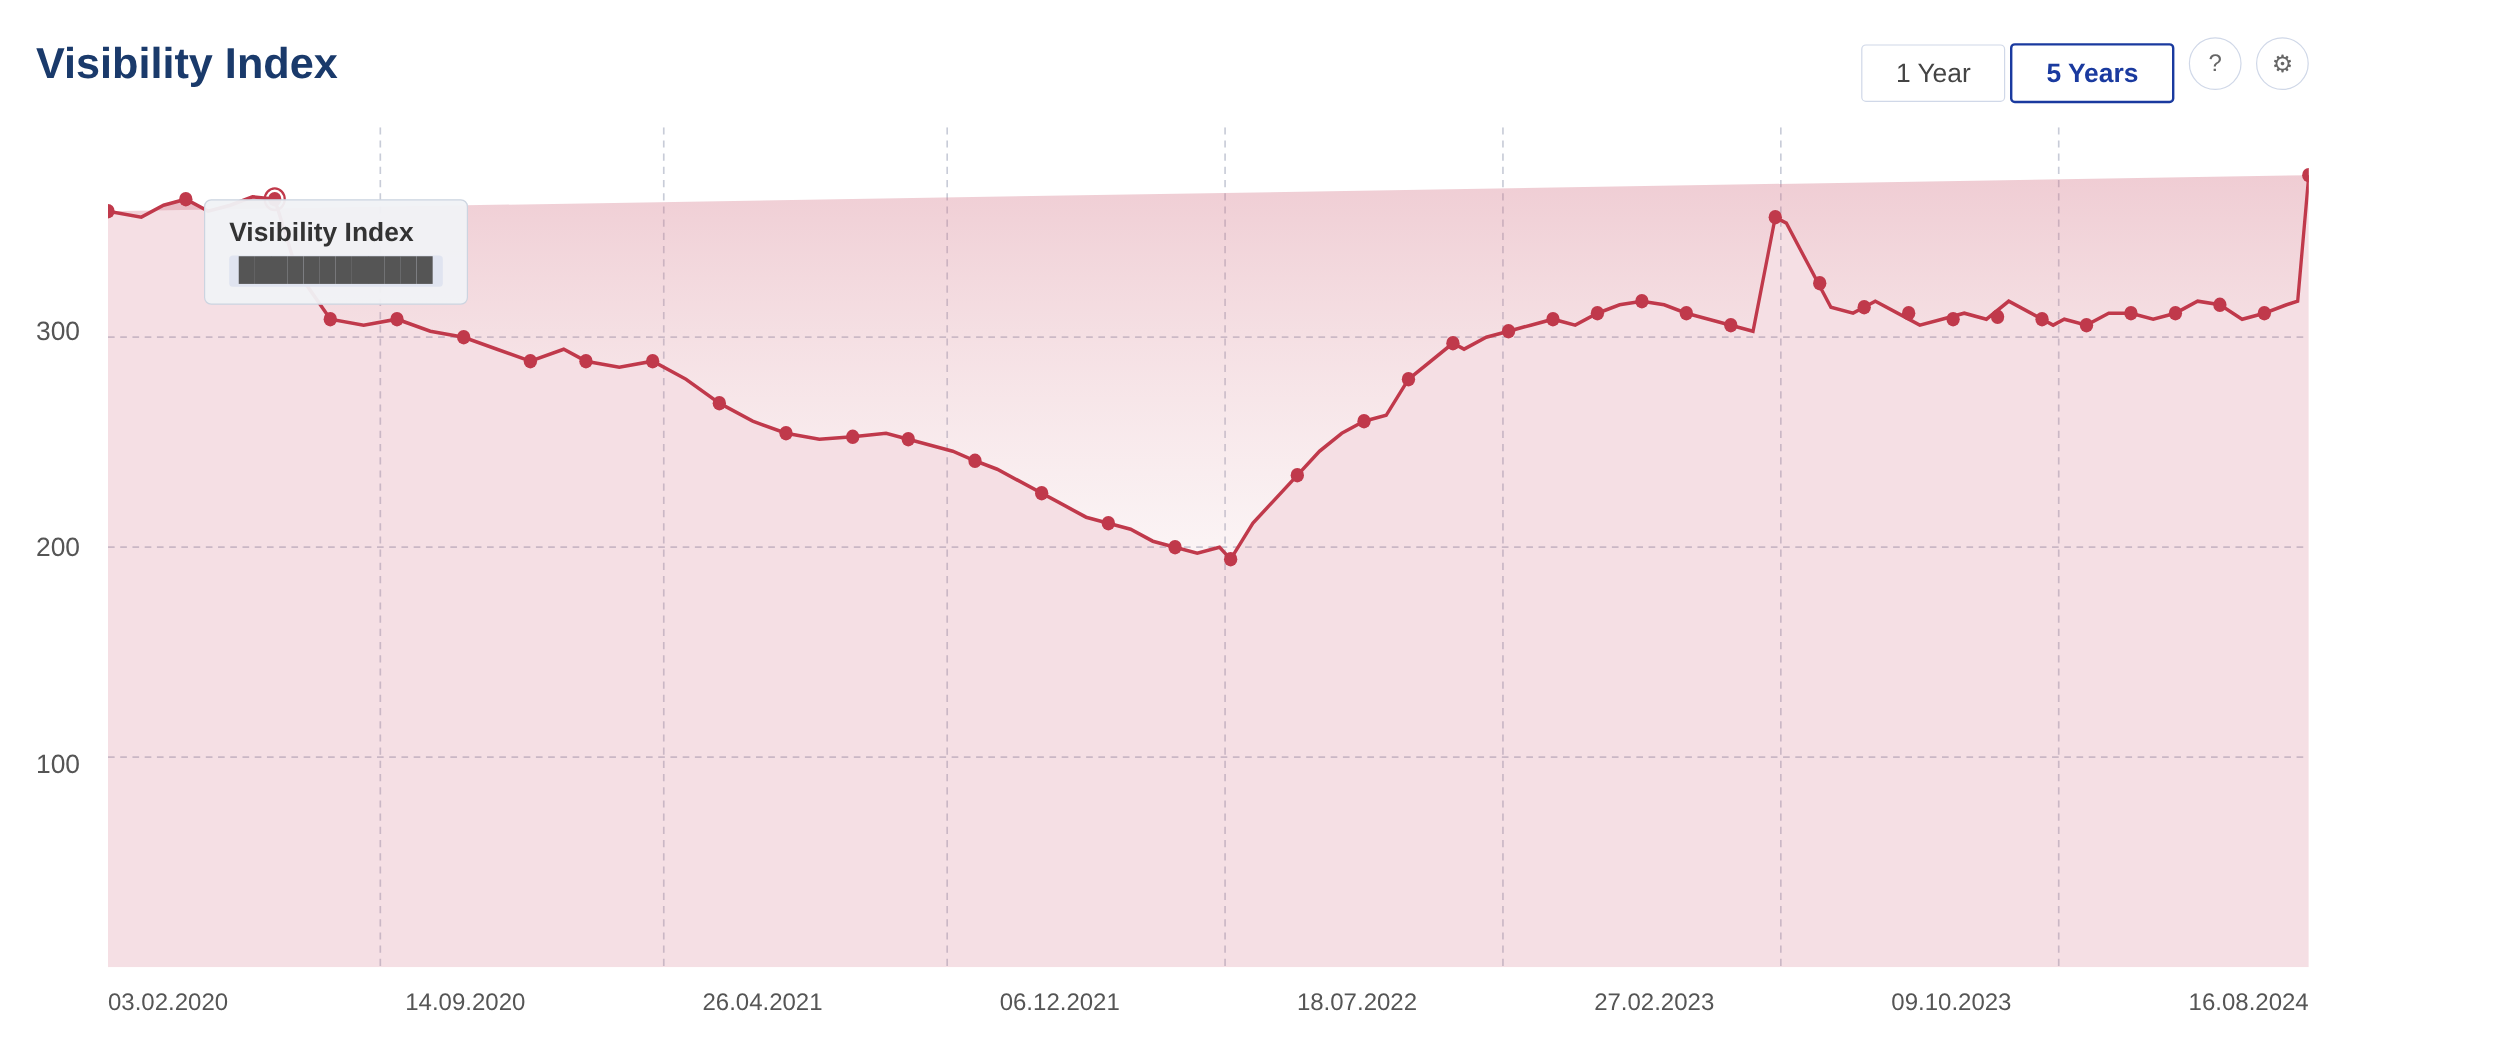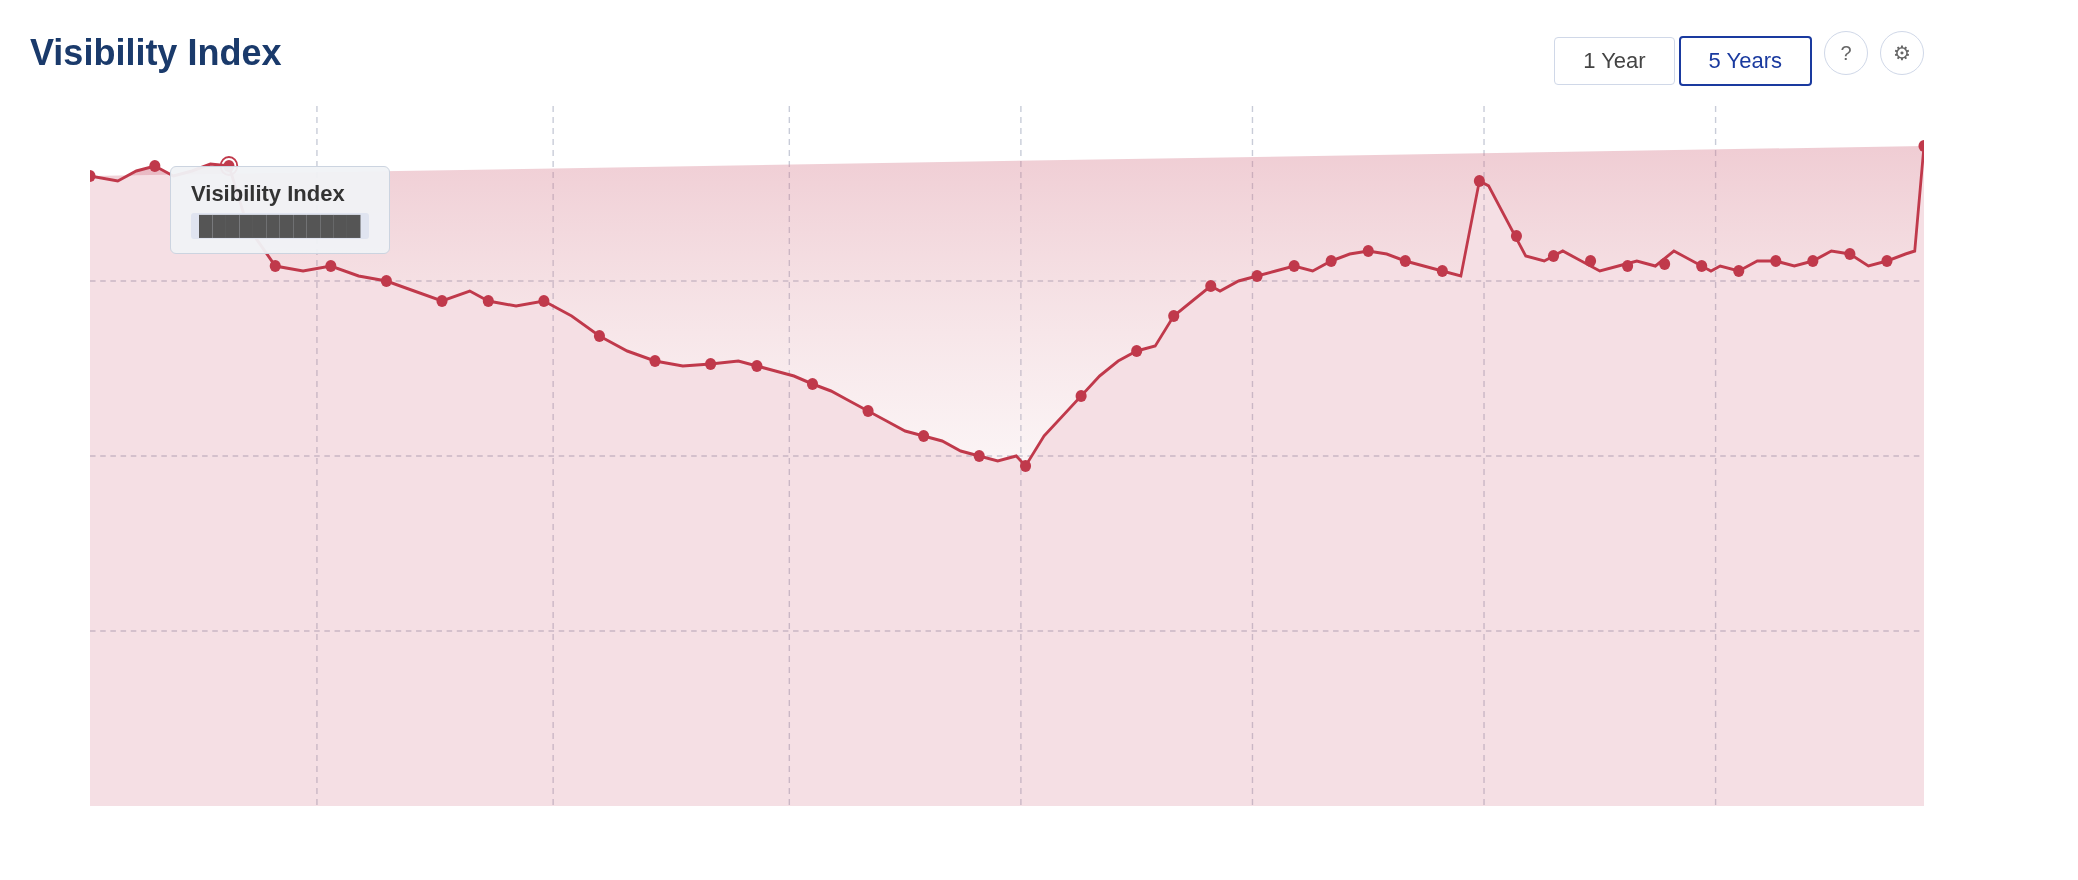--- a/index.html
+++ b/index.html
@@ -40,21 +40,21 @@
       background: #fff;
       cursor: pointer;
       color: #444;
       border-radius: 4px;
       margin-top: 16px;
     }
     .btn.active {
       background: #fff;
       border: 2px solid #1a3a9f;
       color: #1a3a9f;
-      font-weight: 400;
+      font-weight: 700;
     }
     .icon-btn {
       width: 44px;
       height: 44px;
       border: 1px solid #d0d8e8;
       background: #fff;
       border-radius: 50%;
       cursor: pointer;
       display: flex;
       align-items: center;
@@ -142,20 +142,27 @@
     <div class="controls">
       <button class="btn">1 Year</button>
       <button class="btn active">5 Years</button>
       <div class="icon-btn">?</div>
       <div class="icon-btn">⚙</div>
     </div>
   </div>
 
   <div class="chart-area">
 
+    <div class="y-axis">
+      <span class="y-label"></span>
+      <span class="y-label">300</span>
+      <span class="y-label">200</span>
+      <span class="y-label">100</span>
+      <span class="y-label"></span>
+    </div>
 
     <div class="chart-inner">
       <svg width="100%" height="100%" viewBox="0 0 1980 700" preserveAspectRatio="none">
         <defs>
           <linearGradient id="fillGrad" x1="0" y1="0" x2="0" y2="1">
             <stop offset="0%" stop-color="rgba(210,110,130,0.35)"></stop>
             <stop offset="100%" stop-color="rgba(220,150,160,0.10)"></stop>
           </linearGradient>
         </defs>
 
@@ -277,14 +284,24 @@
         <circle cx="150" cy="60" r="9" fill="none" stroke="#c0394b" stroke-width="2"></circle>
       </svg>
 
       
       <div class="tooltip">
         <div class="tooltip-title">Visibility Index</div>
         <span class="tooltip-value">████████████</span>
       </div>
     </div>
 
+    <div class="x-axis">
+      <span class="x-label">03.02.2020</span>
+      <span class="x-label">14.09.2020</span>
+      <span class="x-label">26.04.2021</span>
+      <span class="x-label">06.12.2021</span>
+      <span class="x-label">18.07.2022</span>
+      <span class="x-label">27.02.2023</span>
+      <span class="x-label">09.10.2023</span>
+      <span class="x-label">16.08.2024</span>
+    </div>
   </div>
 </div>
 
 </body></html>

